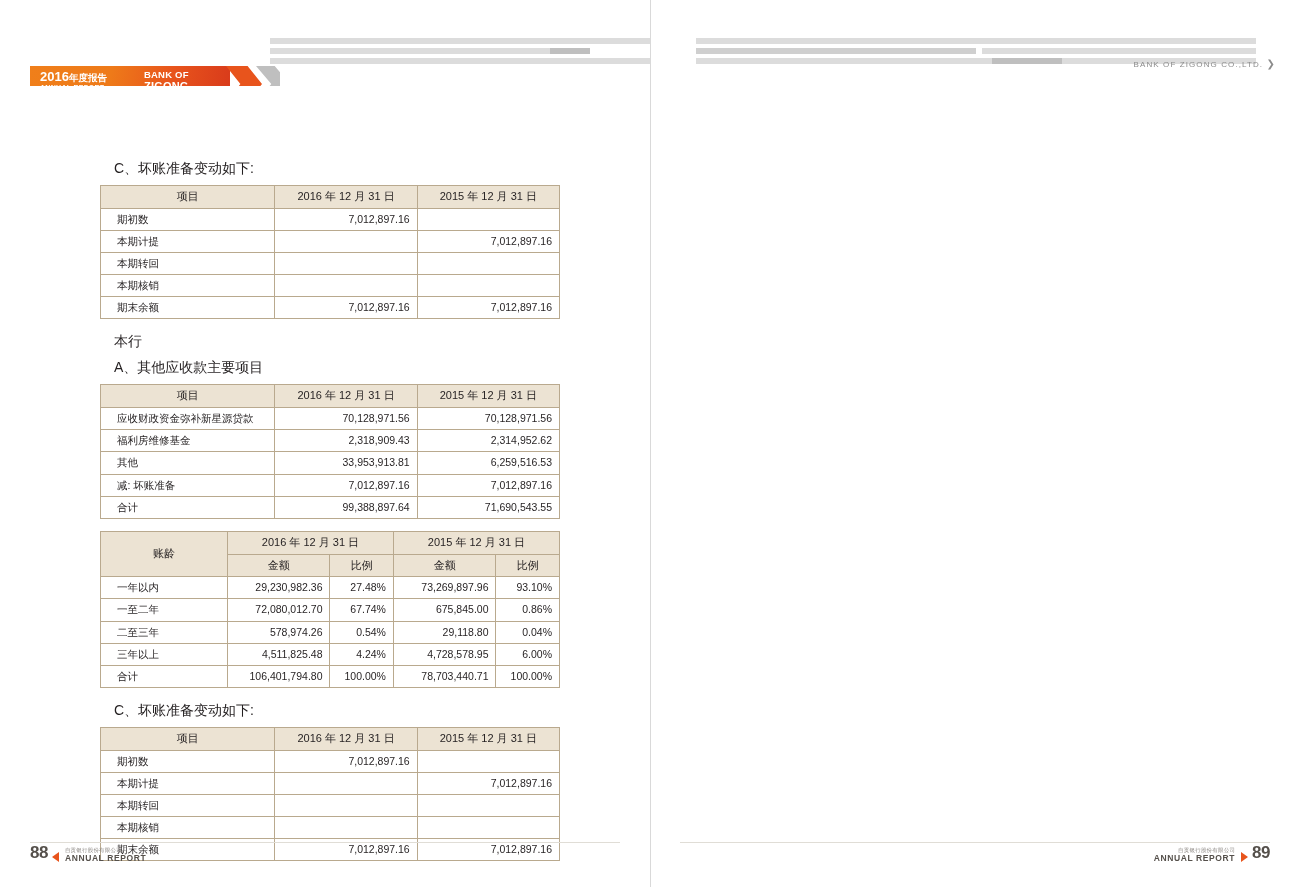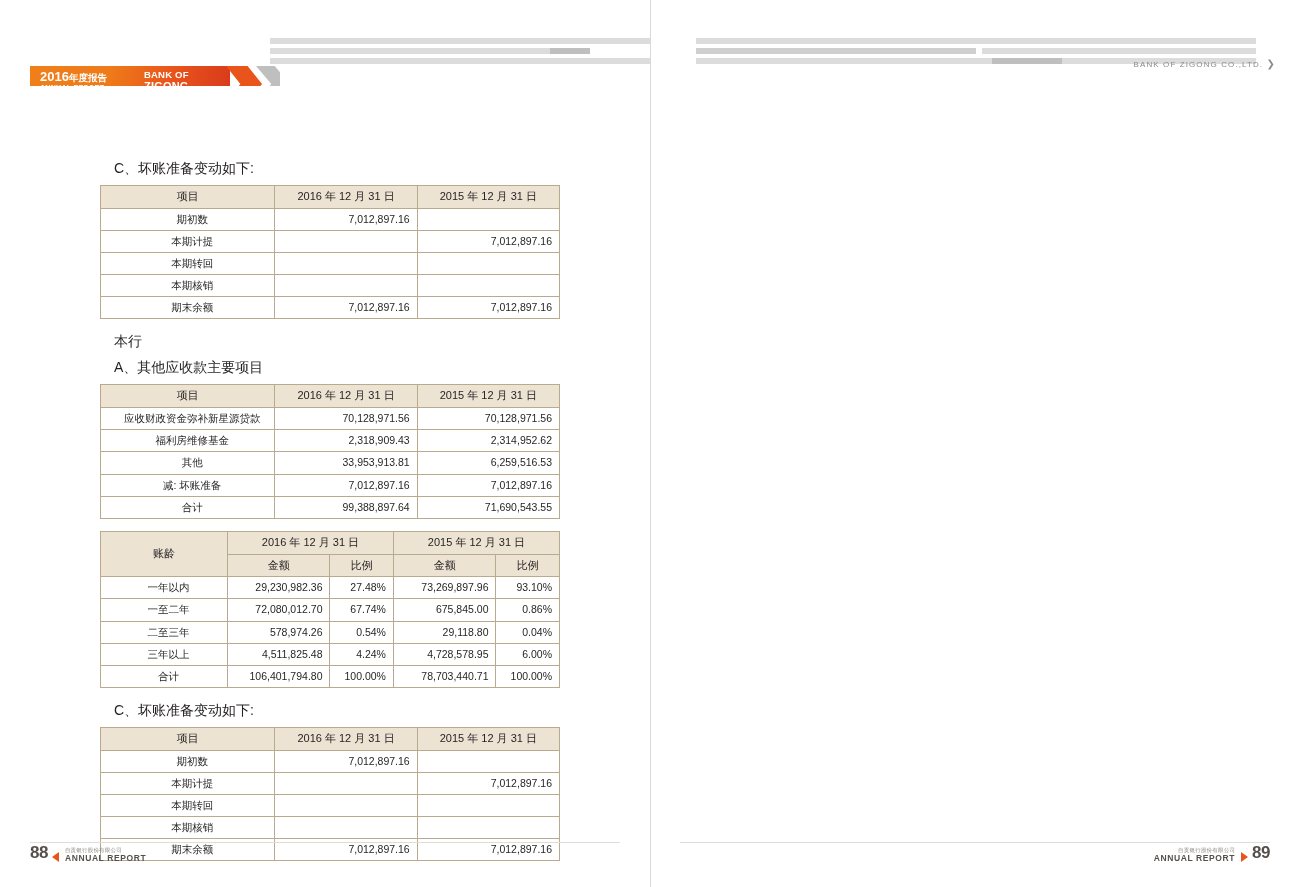--- a/index.html
+++ b/index.html
@@ -85,21 +85,21 @@
     height:21px;
     line-height:1.25;
     font-weight:normal;
   }
   table.fin thead th {
     background:#ece3d3;
     text-align:center;
     color:#231f20;
     font-size:11px;
   }
-  table.fin td.txt { text-align:center;padding-left:16px; }
+  table.fin td.txt { text-align:left;padding-left:16px; }
   table.fin td.num { text-align:right; }
 
   
   .footer-left {
     position:absolute; left:30px; bottom:20px; width:300px; height:24px;
   }
   .footer-rule-l {
     position:absolute; left:30px; bottom:44px; width:590px; height:1px; background:#e0ddd6;
   }
   .footer-rule-r {

